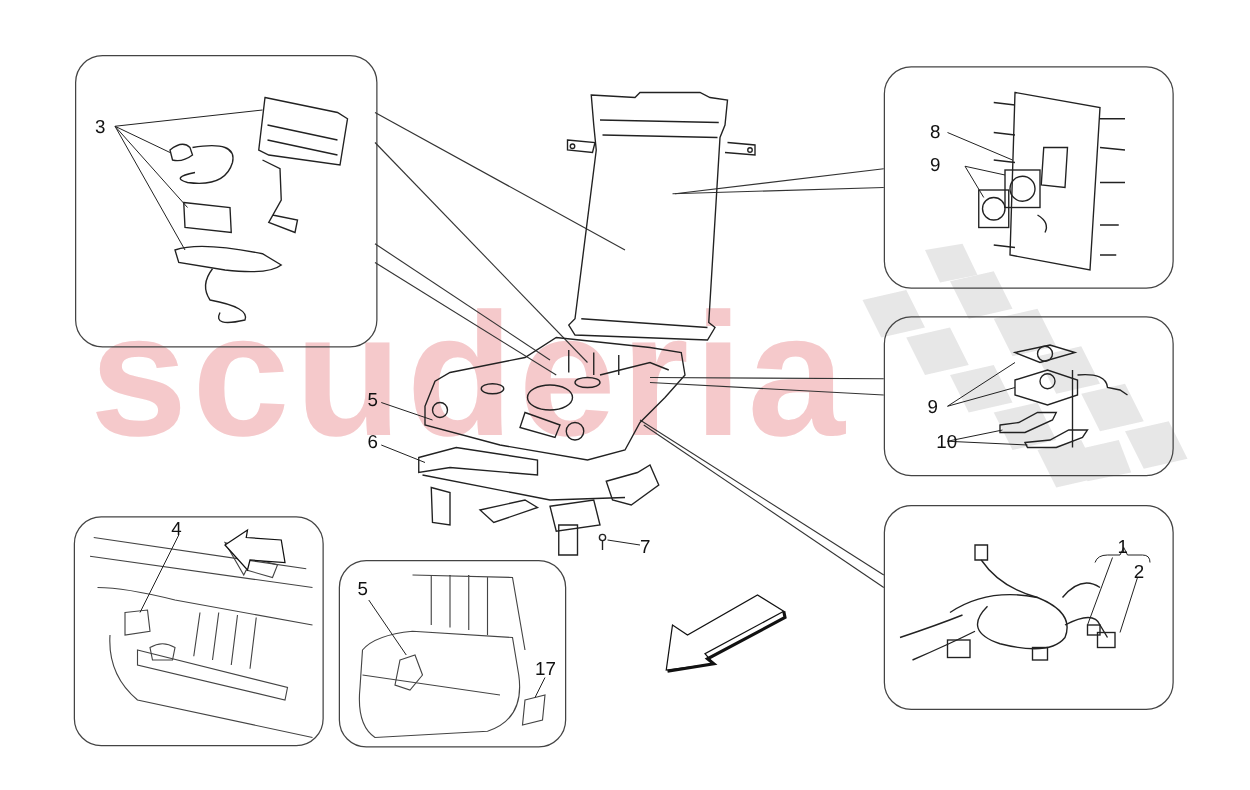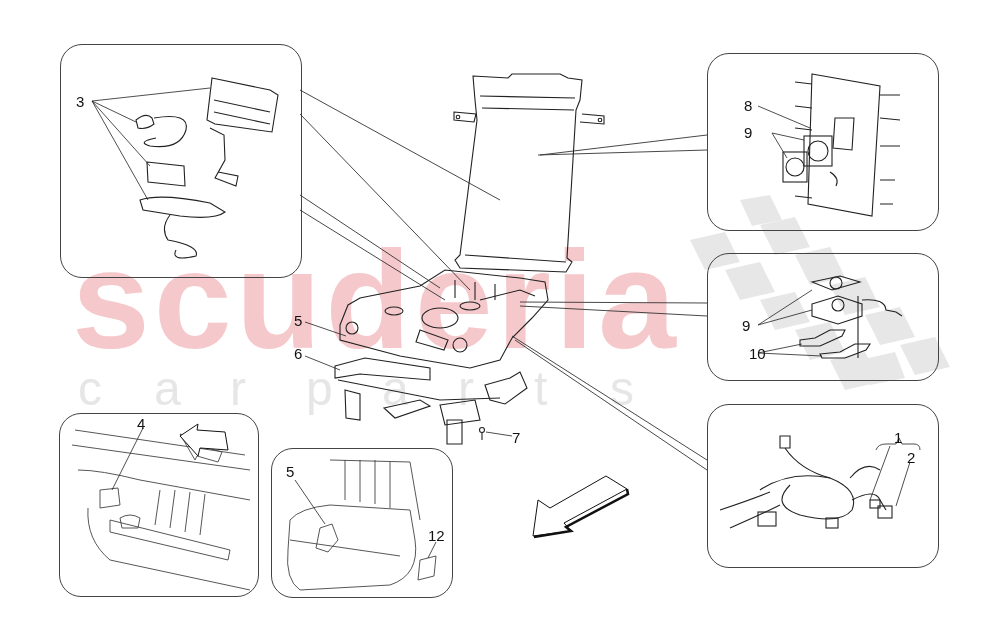--- a/index.html
+++ b/index.html
@@ -10,23 +10,20 @@
   .wm-sub span{display:inline-block;width:76px;}
   .panel{position:absolute;border:1.2px solid #444;border-radius:22px;background:transparent;}
   .callout{position:absolute;font-family:"Liberation Sans",sans-serif;font-size:15px;color:#111;line-height:1;}
   svg.art{position:absolute;left:0;top:0;}
 </style>
 </head>
 <body>
 
 <div class="wm">
   <div class="wm-main">scuderia</div>
-  <div class="wm-sub">
-    <span>c</span><span>a</span><span>r</span><span>p</span><span>a</span><span>r</span><span>t</span><span>s</span>
-  </div>
 </div>
 
 <svg class="art" width="1000" height="632">
   <g fill="#e3e3e3" opacity="0.85">
     <polygon points="690,240 725,232 740,262 705,270"></polygon>
     <polygon points="760,225 795,217 810,247 775,255"></polygon>
     <polygon points="725,270 760,262 775,292 740,300"></polygon>
     <polygon points="795,255 830,247 845,277 810,285"></polygon>
     <polygon points="760,300 795,292 810,322 775,330"></polygon>
     <polygon points="830,285 865,277 880,307 845,315"></polygon>
@@ -200,13 +197,13 @@
 <div class="callout" style="left:744px;top:125px;">9</div>
 <div class="callout" style="left:742px;top:318px;">9</div>
 <div class="callout" style="left:737px;top:346px;margin-left:12px;">10</div>
 <div class="callout" style="left:894px;top:430px;">1</div>
 <div class="callout" style="left:907px;top:450px;">2</div>
 <div class="callout" style="left:137px;top:416px;">4</div>
 <div class="callout" style="left:294px;top:313px;">5</div>
 <div class="callout" style="left:294px;top:346px;">6</div>
 <div class="callout" style="left:512px;top:430px;">7</div>
 <div class="callout" style="left:286px;top:464px;">5</div>
-<div class="callout" style="left:428px;top:528px;">12</div>
+<div class="callout" style="left:428px;top:528px;">17</div>
 
 </body></html>

